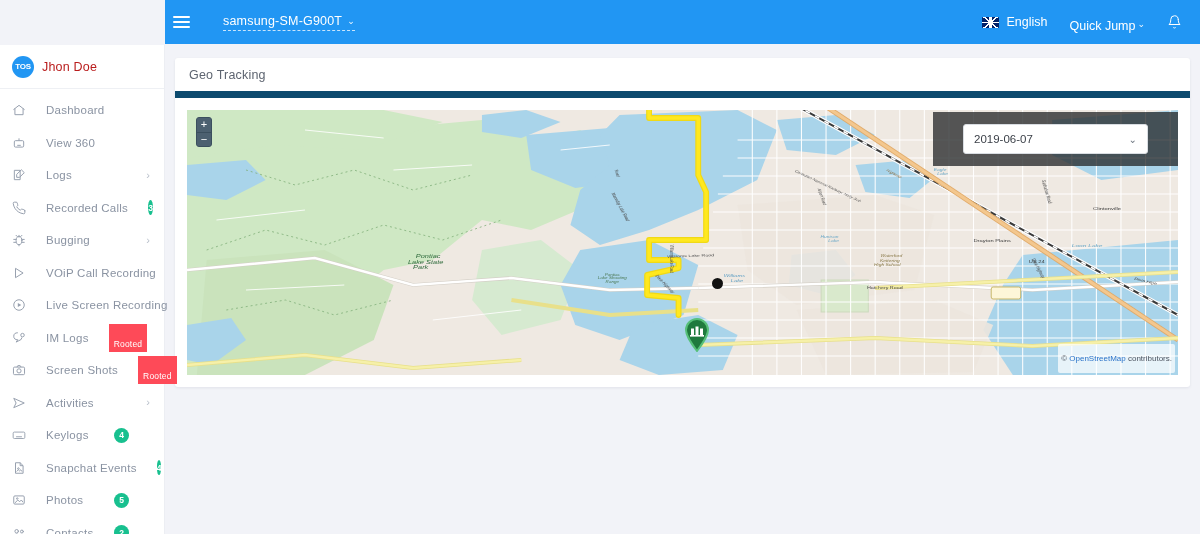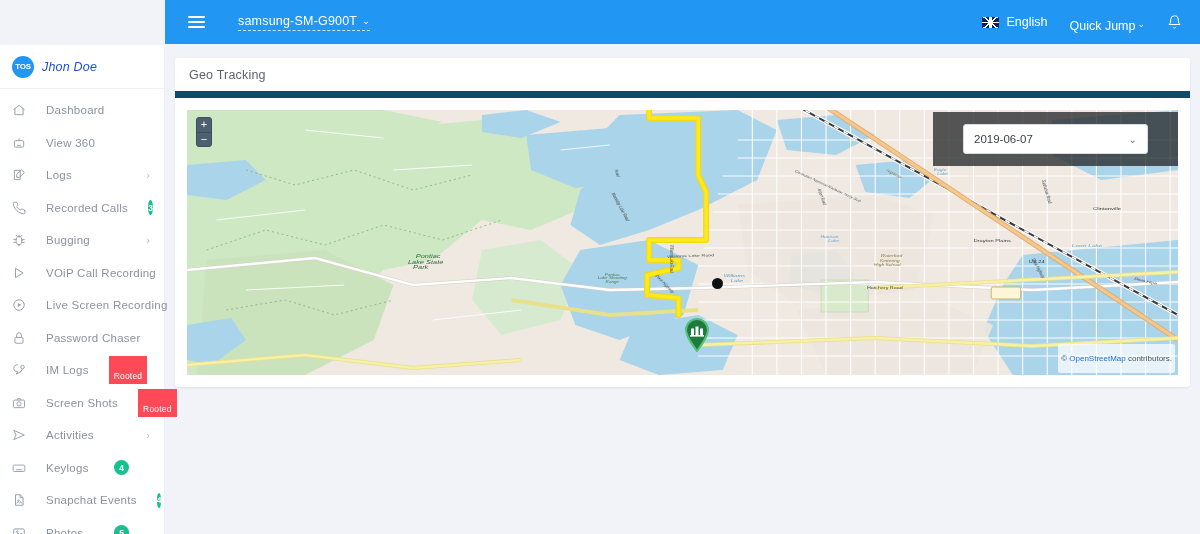--- a/index.html
+++ b/index.html
@@ -21,21 +21,21 @@
     height: 44px; display: flex; align-items: center; gap: 8px;
     padding: 0 12px; border-bottom: 1px solid #eef0f4;
   }
   .avatar {
     width: 22px; height: 22px; border-radius: 50%;
     background: #2196f3; color: #fff;
     font-size: 8px; font-weight: bold;
     display: flex; align-items: center; justify-content: center;
     letter-spacing: -0.2px; flex: 0 0 22px;
   }
-  .profile-name { font-size: 12.5px; color: #1d4ed8; letter-spacing: .2px; font-style: italic; }
+  .profile-name { font-size: 12.5px; color: #b91c1c; letter-spacing: .2px; }
 
   .nav { padding-top: 5px; }
   .nav-item {
     height: 32.5px; display: flex; align-items: center;
     padding: 0 10px 0 11px; gap: 20px; position: relative; cursor: pointer;
   }
   .nav-icon {
     width: 15px; height: 15px; flex: 0 0 15px;
     display: flex; align-items: center; justify-content: center;
     color: #97a0ae;
@@ -55,21 +55,21 @@
   .badge-rooted {
     background: #fe4a58; color: #fff; font-size: 8.5px;
     padding: 15px 5px 3px; border-radius: 0; margin-right: 14px;
     letter-spacing: .2px;
   }
 
   
   .main { flex: 1; display: flex; flex-direction: column; min-width: 0; }
   .topbar {
     height: 44px; background: #2196f3; display: flex; align-items: center;
-    padding: 0 18px 0 23px; flex: 0 0 44px; color: #fff;
+    padding: 0 18px 0 8px; flex: 0 0 44px; color: #fff;
   }
   .hamburger { width: 17px; display: flex; flex-direction: column; gap: 3.5px; cursor: pointer; }
   .hamburger span { display: block; height: 1.8px; background: #fff; border-radius: 1px; }
   .device-select {
     margin-left: 33px; font-size: 12.5px; color: #fff;
     border-bottom: 1px dashed rgba(255,255,255,.75);
     padding-bottom: 2px; display: flex; align-items: center; gap: 5px;
     letter-spacing: .2px; cursor: pointer;
   }
   .caret { font-size: 9px; opacity: .95; }
@@ -213,29 +213,20 @@
           <span class="nav-label">VOiP Call Recording</span>
         </div>
         <div class="nav-item">
           <span class="nav-icon">
             <svg viewBox="0 0 24 24" fill="none" stroke="currentColor" stroke-width="1.7">
               <circle cx="12" cy="12" r="9"></circle>
               <path d="M10 8.5l6 3.5-6 3.5z" fill="currentColor" stroke="none"></path>
             </svg>
           </span>
           <span class="nav-label">Live Screen Recording</span>
-        </div>
-        <div class="nav-item">
-          <span class="nav-icon">
-            <svg viewBox="0 0 24 24" fill="none" stroke="currentColor" stroke-width="1.7" stroke-linejoin="round">
-              <rect x="5" y="11" width="14" height="10" rx="2"></rect>
-              <path d="M8 11V7a4 4 0 0 1 8 0v4"></path>
-            </svg>
-          </span>
-          <span class="nav-label">Password Chaser</span>
         </div>
         <div class="nav-item">
           <span class="nav-icon">
             <svg viewBox="0 0 24 24" fill="none" stroke="currentColor" stroke-width="1.7" stroke-linejoin="round">
               <path d="M10 3a7 6 0 1 0 0 12l-3 4 5-2.5a7 6 0 0 0 5-5.5"></path>
               <circle cx="18" cy="7" r="3"></circle>
             </svg>
           </span>
           <span class="nav-label">IM Logs</span>
           <span class="badge-rooted">Rooted</span>

